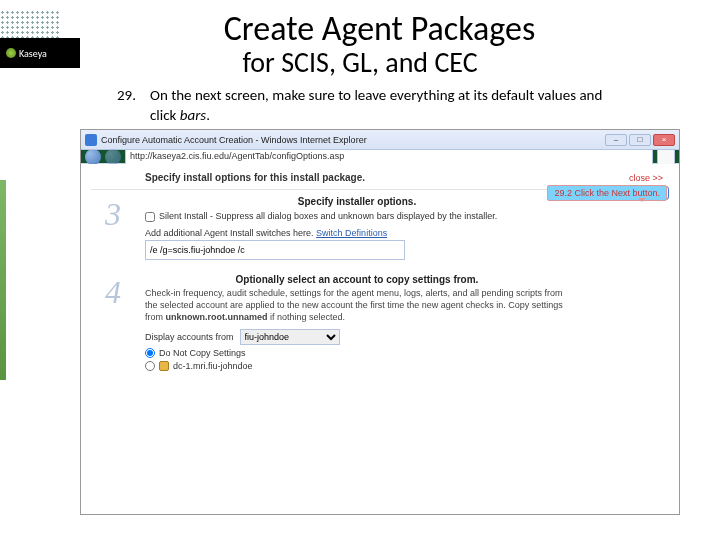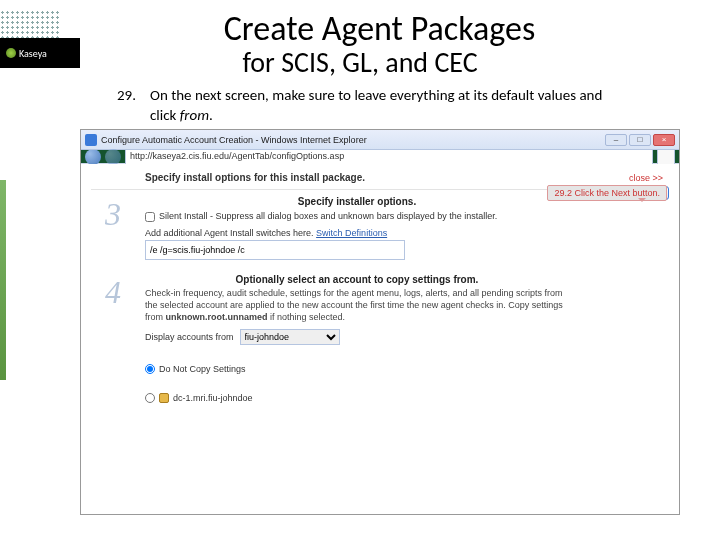--- a/index.html
+++ b/index.html
@@ -17,42 +17,42 @@
   .ie-titlebar { height: 20px; background: linear-gradient(#e8eefb, #d8e3f5); display: flex; align-items: center; padding: 0 4px; position: relative; border-bottom: 1px solid #b5c5e0; }
   .ie-titlebar .favicon { width: 12px; height: 12px; background: #3a7ad9; border-radius: 2px; margin-right: 4px; }
   .ie-titlebar .title { flex: 1; font-size: 9px; color: #1a1a1a; }
   .win-btns { display: flex; gap: 2px; }
   .win-btns span { width: 22px; height: 12px; background: #dce6f6; border: 1px solid #a7b9d9; border-radius: 2px; display: flex; align-items: center; justify-content: center; font-size: 8px; line-height: 8px; }
   .win-btns .close { background: #e57373; border-color: #c34747; color: #fff; }
   .ie-addrbar { height: 14px; background: #14532d; border-bottom: 1px solid #cdd7ea; display: flex; align-items: center; padding: 0 4px; gap: 4px; justify-content: center; }
   .ie-addrbar .navbtn { width: 16px; height: 16px; border-radius: 50%; background: radial-gradient(circle at 30% 30%, #9abce8, #4a7bbd); }
   .ie-addrbar .addr { flex: 1; height: 16px; background: #fff; border: 1px solid #b5c5e0; font-size: 9px; padding: 1px 4px; color: #333; }
   .ie-addrbar .search { width: 18px; height: 16px; background: #f8f8f8; border: 1px solid #b5c5e0; }
-  .callout { position: absolute; right: 12px; top: 21px; background: #e5e5e5; border: 1px solid #d99; padding: 2px 6px; font-size: 9px; color: #c33; border-radius: 2px; z-index: 5; }
+  .callout { position: absolute; right: 12px; top: 21px; background: #7dd3fc; border: 1px solid #d99; padding: 2px 6px; font-size: 9px; color: #c33; border-radius: 2px; z-index: 5; }
   .callout::after { content: ""; position: absolute; bottom: -6px; right: 20px; border: 4px solid transparent; border-top-color: #d99; }
   .content-wrap { position: relative; background: #fff; padding: 6px 10px 28px 10px; min-height: 350px; }
   .content-header { display: flex; align-items: center; justify-content: space-between; padding: 2px 2px 6px 54px; border-bottom: 1px solid #e3e3e3; margin-bottom: 6px; text-align: right; }
   .content-header .spec { font-size: 10px; font-weight: bold; color: #333; }
   .content-header .close-link { font-size: 9px; color: #c33; padding-right: 4px; }
   .nav-btns { position: absolute; top: 22px; right: 10px; display: flex; gap: 4px; }
   .nav-btns button { font-size: 9px; padding: 1px 6px; border: 1px solid #b5c5e0; background: linear-gradient(#fff, #e6ecf6); border-radius: 3px; cursor: pointer; }
   .nav-btns .next { border-color: #3a7ad9; }
   .step { display: flex; gap: 10px; margin-bottom: 14px; padding-right: 100px; }
   .step-num { width: 44px; font-size: 32px; font-style: italic; color: #b7c6da; text-align: center; line-height: 1; padding-top: 2px; font-family: Georgia, serif; }
   .step-body { flex: 1; }
   .step-title { font-size: 10px; font-weight: bold; color: #222; margin-bottom: 2px; text-align: center; }
   .step-desc { font-size: 9px; color: #444; line-height: 1.35; }
   .cb-row { margin: 4px 0; font-size: 9px; display: flex; align-items: flex-start; gap: 4px; }
   .cb-row input[type=checkbox] { width: 10px; height: 10px; margin-top: 1px; }
   .link-blue { color: #2a5db0; text-decoration: underline; }
   .switches-label { font-size: 9px; color: #333; margin-top: 6px; }
   .switches-input { width: 260px; height: 20px; border: 1px solid #b5c5e0; background: #fff; font-size: 9px; padding: 1px 4px; margin-top: 2px; }
   .select-row { margin-top: 6px; font-size: 9px; display: flex; align-items: center; gap: 6px; }
   .select-row select { font-size: 9px; height: 16px; border: 1px solid #b5c5e0; min-width: 100px; }
-  .radio-row { margin-top: 19px; font-size: 9px; display: flex; align-items: center; gap: 4px; }
+  .radio-row { margin-top: 3px; font-size: 9px; display: flex; align-items: center; gap: 4px; }
   .radio-row input[type=radio] { width: 10px; height: 10px; }
   .radio-row .agent-ico { width: 10px; height: 10px; background: #e6b84a; border: 1px solid #a87d1f; border-radius: 2px; }
   .green-vert { position: absolute; left: 0; top: 180px; width: 6px; height: 200px; background: linear-gradient(#7fb668, #5a9440); z-index: 2; }
   .logo-k::before { content: ""; display: inline-block; width: 10px; height: 10px; background: radial-gradient(circle, #9fcf47, #5a8a20); border-radius: 50%; margin-right: 3px; vertical-align: middle; }
 </style>
 </head>
 <body>
 
 <div class="logo-dots"></div>
 <div class="logo-box logo-k">
@@ -61,21 +61,21 @@
 <div class="green-vert"></div>
 
 <div class="slide-header">
   <div class="slide-title">Create Agent Packages</div>
   <div class="slide-subtitle">for SCIS, GL, and CEC</div>
 </div>
 
 <div class="instruction">
   <div class="instruction-num">29.</div>
   <div class="instruction-text">
-    <span>On the next screen, make sure to leave everything at its default values and click </span><em>from</em><span>.</span>
+    <span>On the next screen, make sure to leave everything at its default values and click </span><em>bars</em><span>.</span>
   </div>
 </div>
 
 <div class="screenshot">
   <div class="ie-titlebar">
     <div class="favicon"></div>
     <div class="title">Configure Automatic Account Creation - Windows Internet Explorer</div>
     <div class="win-btns">
       <span>–</span>
       <span>□</span>

